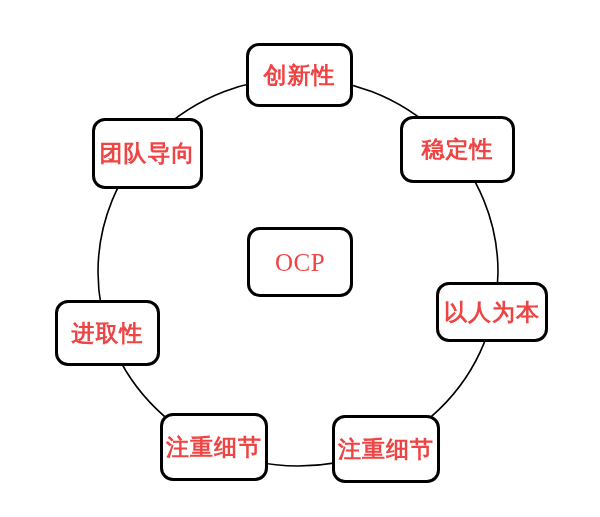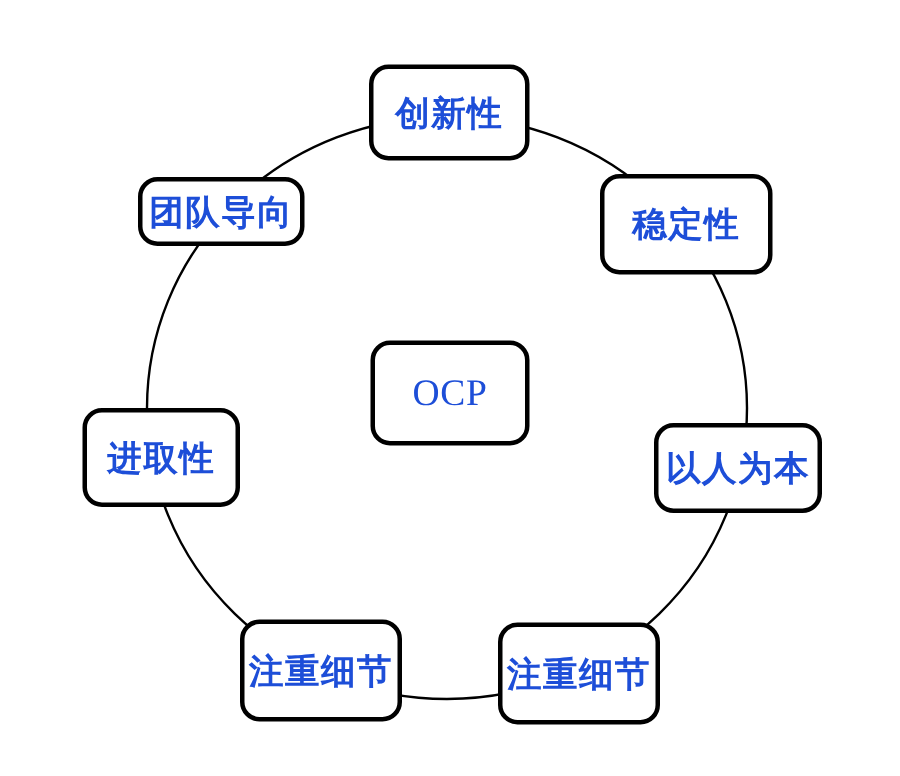--- a/index.html
+++ b/index.html
@@ -24,35 +24,35 @@
   }
   .node {
     position: absolute;
     box-sizing: border-box;
     background: #ffffff;
     border: 3px solid #000000;
     border-radius: 13px;
     display: flex;
     align-items: center;
     justify-content: center;
-    color: #1d4ed8;
+    color: #ef4444;
     font-weight: 700;
     font-size: 23px;
     line-height: 1;
     white-space: nowrap;
     letter-spacing: 1px;
   }
   
   .pos-innovation   { left: 246px; top: 43px;  width: 107px; height: 64px; }
   .pos-stability    { left: 400px; top: 116px; width: 115px; height: 67px; }
   .pos-people       { left: 436px; top: 282px; width: 112px; height: 60px; }
   .pos-results      { left: 332px; top: 415px; width: 108px; height: 68px; }
   .pos-detail       { left: 160px; top: 413px; width: 108px; height: 68px; justify-content: center; }
-  .pos-enterprising { left: 55px;  top: 272px; width: 105px; height: 66px; }
-  .pos-team         { left: 92px;  top: 118px; width: 111px; height: 46px; }
+  .pos-enterprising { left: 55px;  top: 300px; width: 105px; height: 66px; }
+  .pos-team         { left: 92px;  top: 118px; width: 111px; height: 71px; }
   
   .pos-center {
     left: 247px; top: 227px; width: 106px; height: 70px;
     font-weight: 400;
     font-size: 25px;
     letter-spacing: 0.5px;
   }
 </style>
 </head>
 <body>

